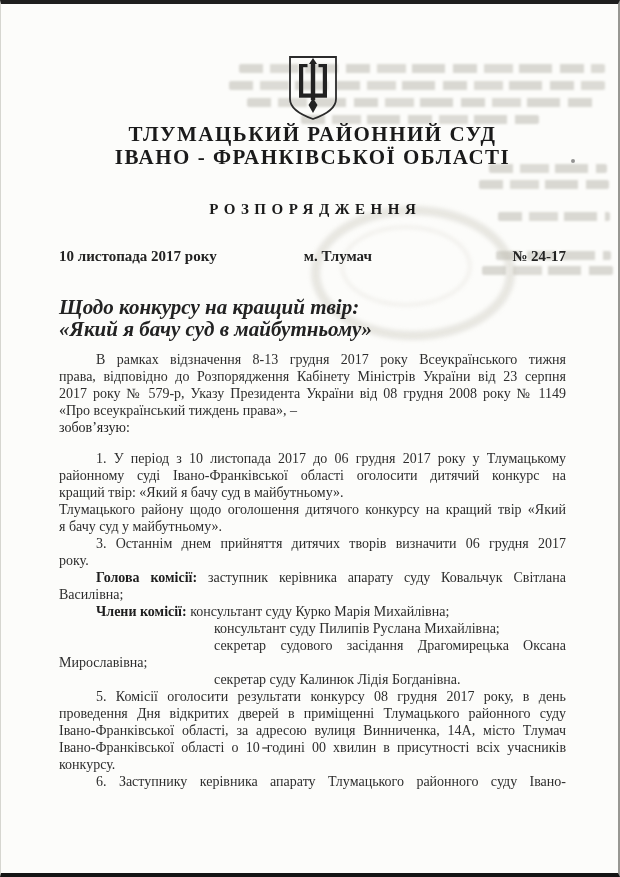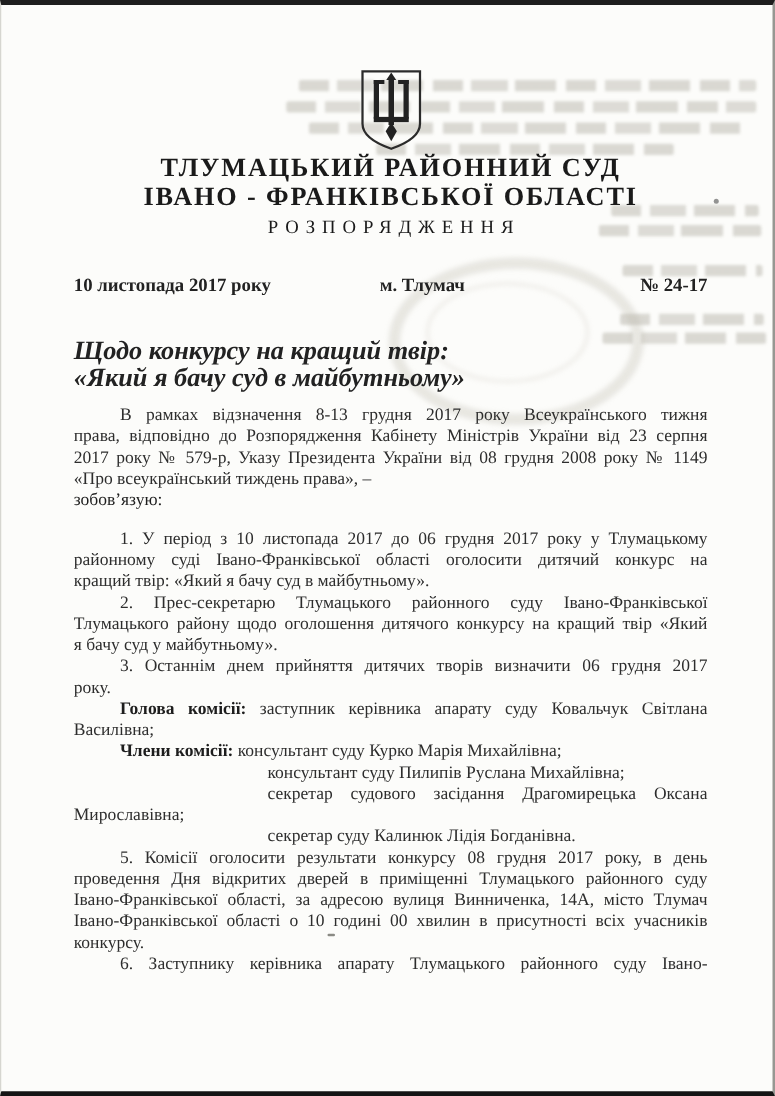--- a/index.html
+++ b/index.html
@@ -28,21 +28,21 @@
   }
   .ring{position:absolute;border-radius:50%;filter:blur(2px);}
   .ring.outer{left:310px;top:202px;width:186px;height:116px;border:9px solid rgba(186,181,168,.30);}
   .ring.inner{left:340px;top:222px;width:126px;height:76px;border:2px solid rgba(186,181,168,.28);}
   .speck1{position:absolute;left:570px;top:155px;width:4px;height:4px;background:#5a5a5a;border-radius:50%;opacity:.65;}
   .speck2{position:absolute;left:261px;top:743px;width:6px;height:2px;background:#8a8a84;border-radius:1px;}
   
   .content{position:relative;z-index:2;padding:0 52px 0 58px;}
   .emblem{width:54px;height:66px;margin:51px auto 0;display:block;}
   .court-name{margin-top:2px;text-align:center;font-weight:bold;font-size:21px;line-height:23px;letter-spacing:1.5px;color:#1a1a1a;}
-  .doc-type{margin-top:4px;text-align:center;font-weight:normal;font-size:15px;line-height:18px;letter-spacing:5.5px;text-indent:5.5px;color:#1a1a1a;}
+  .doc-type{margin-top:31px;text-align:center;font-weight:bold;font-size:15px;line-height:18px;letter-spacing:5.5px;text-indent:5.5px;color:#1a1a1a;}
   .meta-row{margin-top:30px;display:flex;font-weight:bold;font-size:15px;line-height:17px;color:#222;}
   .meta-date{width:40%;}
   .meta-place{width:30%;text-align:center;}
   .meta-number{width:30%;text-align:right;}
   .subject{margin-top:31px;font-weight:bold;font-style:italic;font-size:21px;line-height:22px;color:#222;}
   .bodytext{margin-top:11px;font-size:14px;}
   .ln{line-height:17px;white-space:nowrap;overflow:hidden;}
   .jl{text-align:justify;text-align-last:justify;}
   .fi{padding-left:37px;}
   .dp{padding-left:155px;}
@@ -117,21 +117,20 @@
 
       <p class="ln oblige">зобов’язую:</p>
 
       <p class="gap">
         <span class="ln jl fi" style="display:block">1. У період з 10 листопада 2017 до 06 грудня 2017 року у Тлумацькому</span>
         <span class="ln jl" style="display:block">районному суді Івано-Франківської області оголосити дитячий конкурс на</span>
         <span class="ln" style="display:block">кращий твір: «Який я бачу суд в майбутньому».</span>
       </p>
 
       <p>
-        <span class="ln jl fi" style="display:block">2. Прес-секретарю Тлумацького районного суду Івано-Франківської</span>
         <span class="ln jl" style="display:block">Тлумацького району щодо оголошення дитячого конкурсу на кращий твір «Який</span>
         <span class="ln" style="display:block">я бачу суд у майбутньому».</span>
       </p>
 
       <p>
         <span class="ln jl fi" style="display:block">3. Останнім днем прийняття дитячих творів визначити 06 грудня 2017</span>
         <span class="ln" style="display:block">року.</span>
       </p>
 
 

